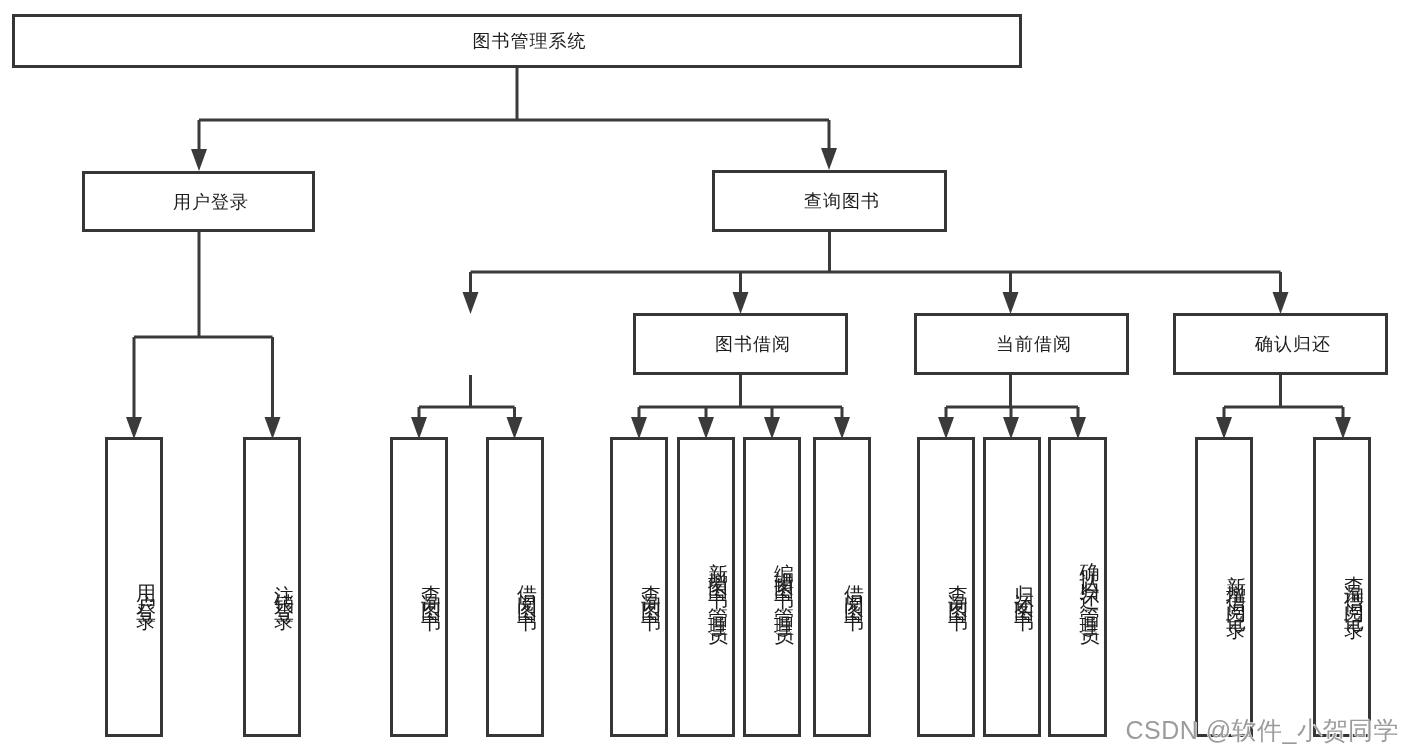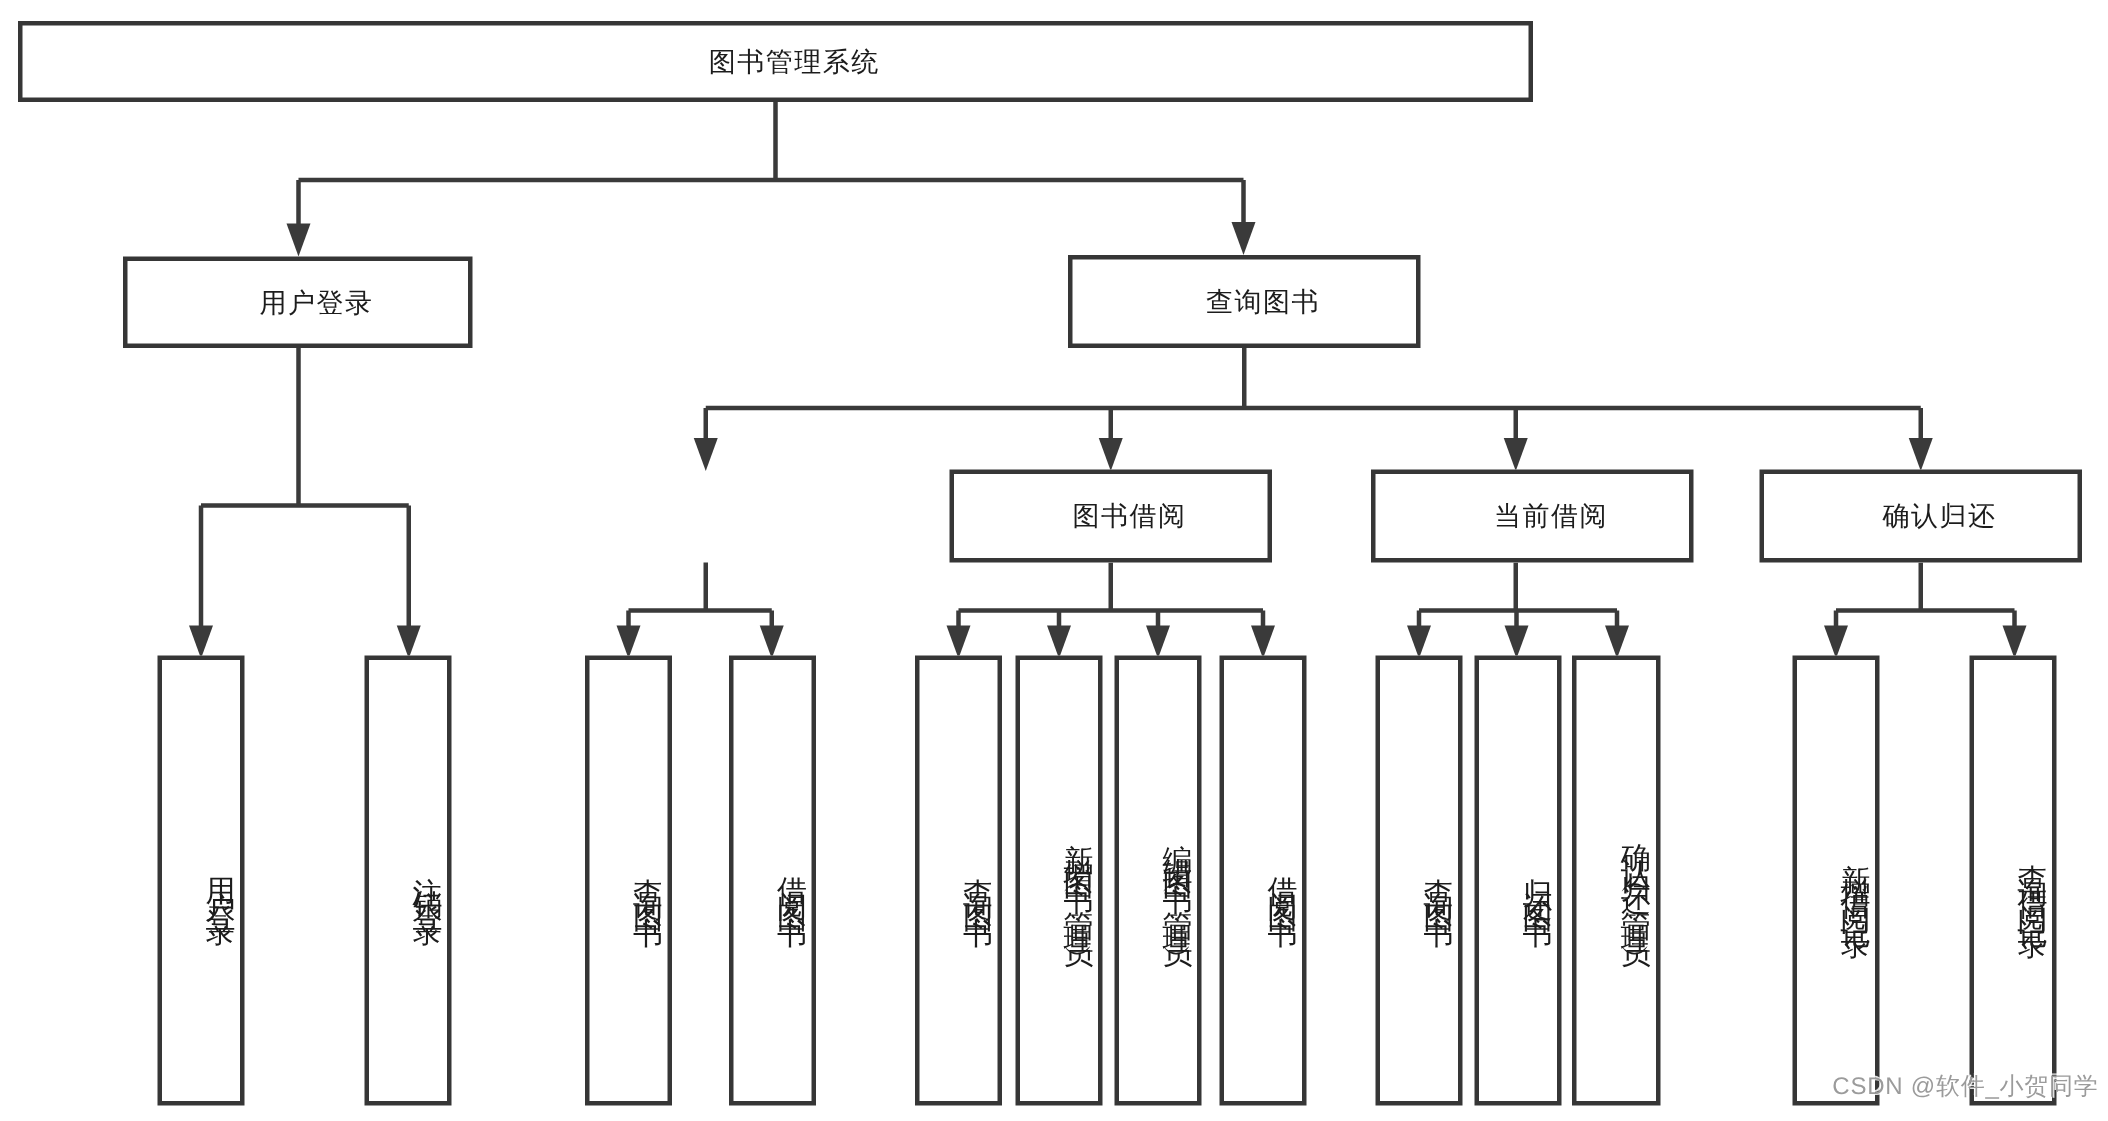--- a/index.html
+++ b/index.html
@@ -12,21 +12,21 @@
   .node {
     position:absolute; background:#ffffff; border:3px solid #363636;
     display:flex; align-items:center; justify-content:center;padding-left:25px;
   }
   .h .label { font-size:18px; letter-spacing:1px; white-space:nowrap; }
   .v .label {
     writing-mode:vertical-rl; text-orientation:mixed;
     font-size:20px; line-height:1; letter-spacing:9px; white-space:nowrap;
   }
   .watermark {
-    position:absolute; top:714px; right:6px; font-size:16px; color:#9b9b9b;
+    position:absolute; top:714px; right:6px; font-size:25px; color:#9b9b9b;
     letter-spacing:.5px; white-space:nowrap;
     text-shadow:1px 1px 0 rgba(255,255,255,.85), -1px -1px 0 rgba(255,255,255,.85);
   }
 </style>
 </head>
 <body>
 
 <div class="stage">
 
   <svg class="lines" width="1405" height="747" viewBox="0 0 1405 747" xmlns="http://www.w3.org/2000/svg">

